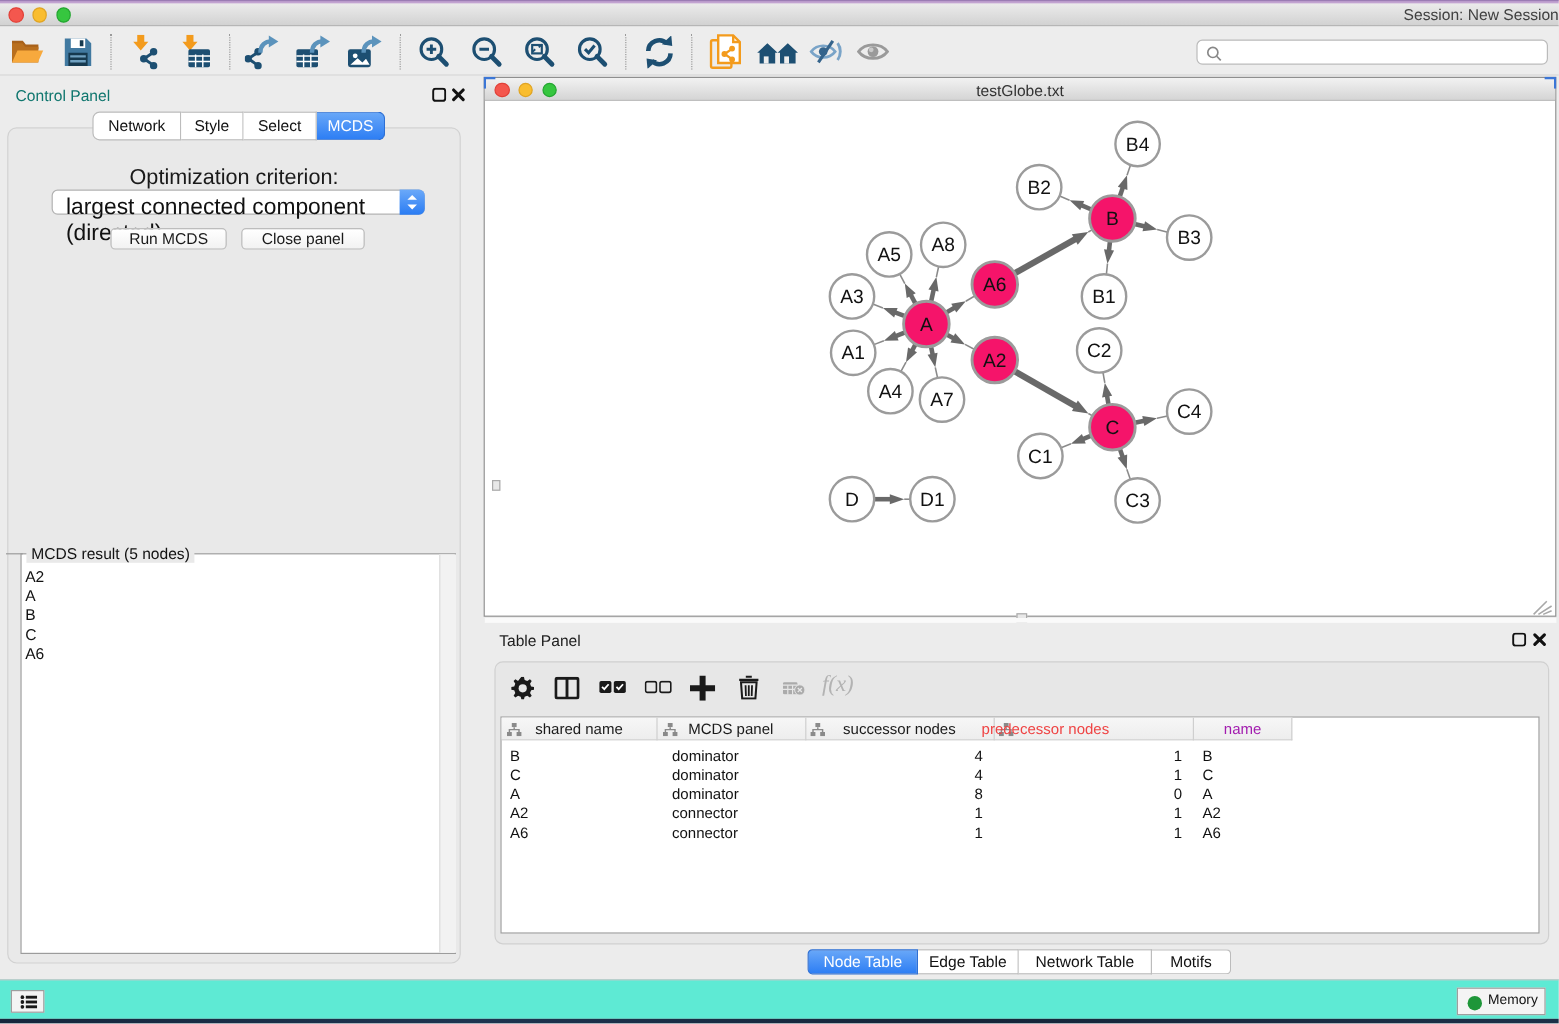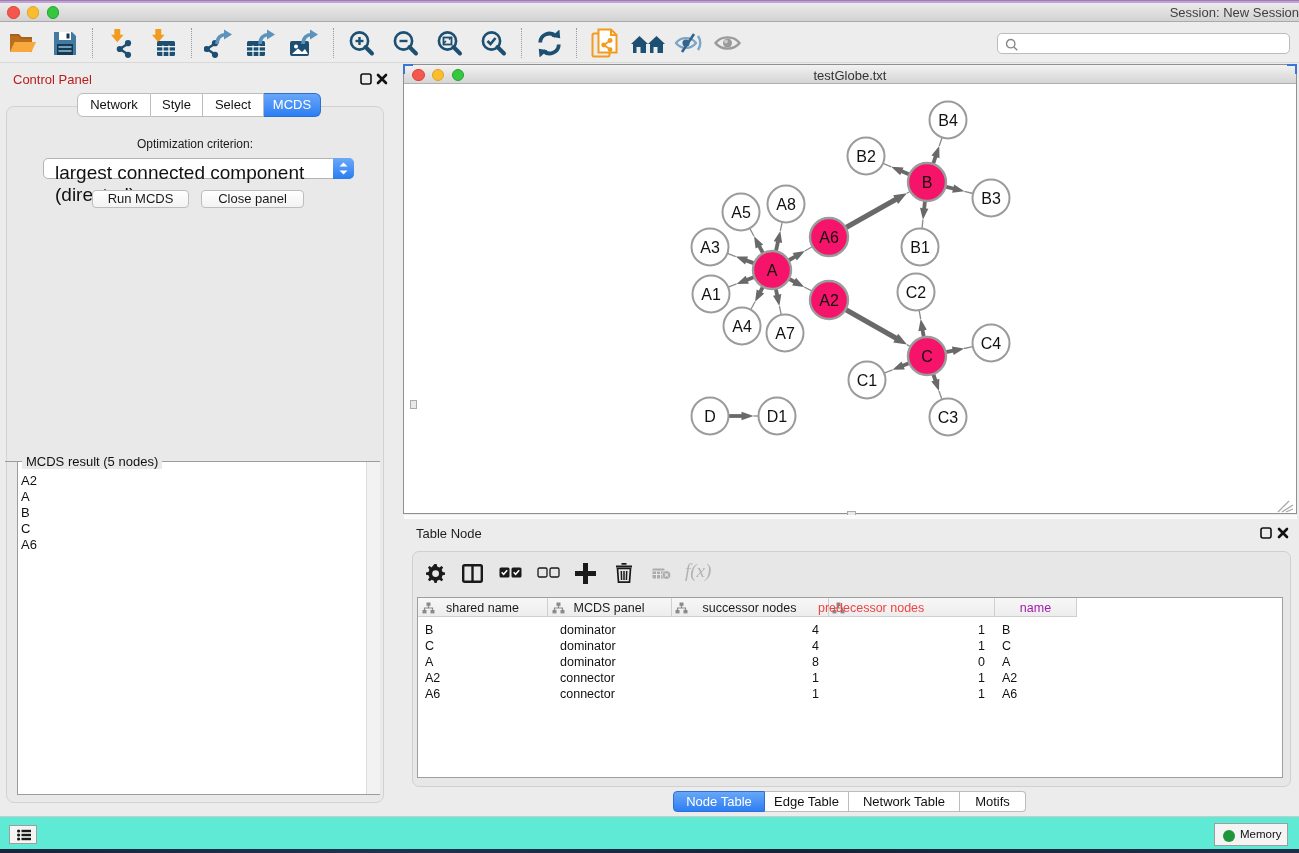--- a/index.html
+++ b/index.html
@@ -153,35 +153,35 @@
       <circle cx="12" cy="8.5" r="2" fill="#c9c9c9"></circle>
     </svg>
 <div class="abs" style="left:997px;top:11px;width:293px;height:21px;background:#fff;border:1px solid #bbb;border-radius:5px">
       <svg style="position:absolute;left:7px;top:3.5px" width="14" height="14" viewBox="0 0 14 14">
         <circle cx="5.7" cy="5.7" r="4.2" fill="none" stroke="#888" stroke-width="1.4"></circle>
         <line x1="8.9" y1="8.9" x2="12.3" y2="12.3" stroke="#888" stroke-width="1.4"></line>
       </svg>
     </div>
 </div>
 <div class="abs" style="left:0;top:63px;width:391px;height:753px">
-<div class="abs" style="left:13px;top:9px;font-size:13px;color:#b91c1c">Control Panel</div>
+<div class="abs" style="left:13px;top:9px;font-size:13px;color:#0f766e">Control Panel</div>
 <svg class="abs" style="left:360px;top:10px" width="12" height="12" viewBox="0 0 12 12">
       <rect x="1" y="1" width="10" height="10" rx="2" fill="none" stroke="#111" stroke-width="1.6"></rect>
     </svg>
 <svg class="abs" style="left:376px;top:10px" width="12" height="12" viewBox="0 0 12 12">
       <path d="M2 2 L10 10 M10 2 L2 10" stroke="#111" stroke-width="2.6" stroke-linecap="round"></path>
     </svg>
 <div class="abs" style="left:6px;top:43px;width:378px;height:697px;background:#e9e9e9;border:1px solid #d2d2d2;border-radius:8px"></div>
 <div class="abs" style="left:77px;top:30px;width:244px;height:24px">
 <div class="tabseg" style="left:0;width:74px;border-left:1px solid #bcbcbc;border-radius:6px 0 0 6px">Network</div>
 <div class="tabseg" style="left:74px;width:52px">Style</div>
 <div class="tabseg" style="left:126px;width:61px">Select</div>
 <div class="tabseg" style="left:187px;width:57px;background:linear-gradient(#68a7f8,#2d7ef4);border-color:#2d6fd4;color:#fff;border-radius:0 6px 6px 0">MCDS</div>
 </div>
-<div class="abs" style="left:6px;top:74px;width:378px;text-align:center;font-size:12px;color:#1a1a1a">Optimization criterion:</div>
+<div class="abs" style="left:6px;top:74px;width:378px;text-align:center;font-size:18px;color:#1a1a1a">Optimization criterion:</div>
 <div class="abs" style="left:43px;top:95px;width:311px;height:21px;background:#fff;border:1px solid #b3b3b3;border-radius:5px">
       <div class="abs" style="left:11px;top:2.5px;font-size:19px;color:#111">largest connected component (directed)</div>
       <div class="abs" style="right:-1px;top:-1px;width:21px;height:21px;background:linear-gradient(#6ba9f9,#2a7cf3);border-radius:0 5px 5px 0"><svg width="21" height="21" viewBox="0 0 21 21">
           <path d="M6.5 8.5 L10.5 4.5 L14.5 8.5 Z" fill="#fff"></path>
           <path d="M6.5 12.5 L10.5 16.5 L14.5 12.5 Z" fill="#fff"></path>
         </svg></div>
     </div>
 <div class="btn" style="left:92px;top:127px;width:97px;height:18px;line-height:16px">Run MCDS</div>
 <div class="btn" style="left:201px;top:127px;width:103px;height:18px;line-height:16px">Close panel</div>
 <div class="abs" style="left:17px;top:398px;width:363px;height:334px;border:1px solid #9c9c9c;background:#fff">
@@ -304,21 +304,21 @@
 <text x="307" y="337.5" text-anchor="middle" font-size="16" fill="#111">D</text>
 <circle cx="374" cy="332" r="18.5" fill="#ffffff" stroke="#9b9b9b" stroke-width="2"></circle>
 <text x="374" y="337.5" text-anchor="middle" font-size="16" fill="#111">D1</text>
 <path d="M886 417 L875 428 M890 421 L879 428 M890 425 L883 428" stroke="#a8a8a8" stroke-width="1.3"></path>
 </svg>
 <div class="abs" style="left:6px;top:335px;width:7px;height:9px;background:#e8e8e8;border:1px solid #aaa"></div>
 <div class="abs" style="left:443px;top:446px;width:9px;height:8px;background:#e8e8e8;border:1px solid #aaa"></div>
 </div>
 <div class="abs" style="left:404px;top:515px;width:893px;height:3.5px;background:#fafafa"></div>
 <div class="abs" style="left:391px;top:517px;width:908px;height:299px">
-<div class="abs" style="left:25px;top:9px;font-size:13px;color:#1d1d1d">Table Node</div>
+<div class="abs" style="left:25px;top:9px;font-size:13px;color:#1d1d1d">Table Panel</div>
 <svg class="abs" style="left:869px;top:10px" width="12" height="12" viewBox="0 0 12 12">
       <rect x="1" y="1" width="10" height="10" rx="2" fill="none" stroke="#111" stroke-width="1.6"></rect>
     </svg>
 <svg class="abs" style="left:886px;top:10px" width="12" height="12" viewBox="0 0 12 12">
       <path d="M2 2 L10 10 M10 2 L2 10" stroke="#111" stroke-width="2.6" stroke-linecap="round"></path>
     </svg>
 <div class="abs" style="left:21px;top:34px;width:879px;height:236px;background:#e7e7e7;border:1px solid #d0d0d0;border-radius:7px"></div>
 <svg class="abs" style="left:35px;top:47px" width="19" height="19" viewBox="0 0 19 19">
       <path d="M9.5 0 L11.6 0 L12.2 2.6 L14.4 3.5 L16.6 2.1 L18.1 3.6 L16.7 5.8 L17.6 8 L20 8.6 L20 10.7 L17.6 11.3 L16.7 13.5 L18.1 15.7 L16.6 17.2 L14.4 15.8 L12.2 16.7 L11.6 19 L9.5 19 L8.9 16.7 L6.7 15.8 L4.5 17.2 L3 15.7 L4.4 13.5 L3.5 11.3 L1 10.7 L1 8.6 L3.5 8 L4.4 5.8 L3 3.6 L4.5 2.1 L6.7 3.5 L7.3 2.6 L9.5 0 Z" transform="translate(-1,0)" fill="#1a1a1a"></path>
       <circle cx="9.6" cy="9.6" r="3.4" fill="#e7e7e7"></circle>

